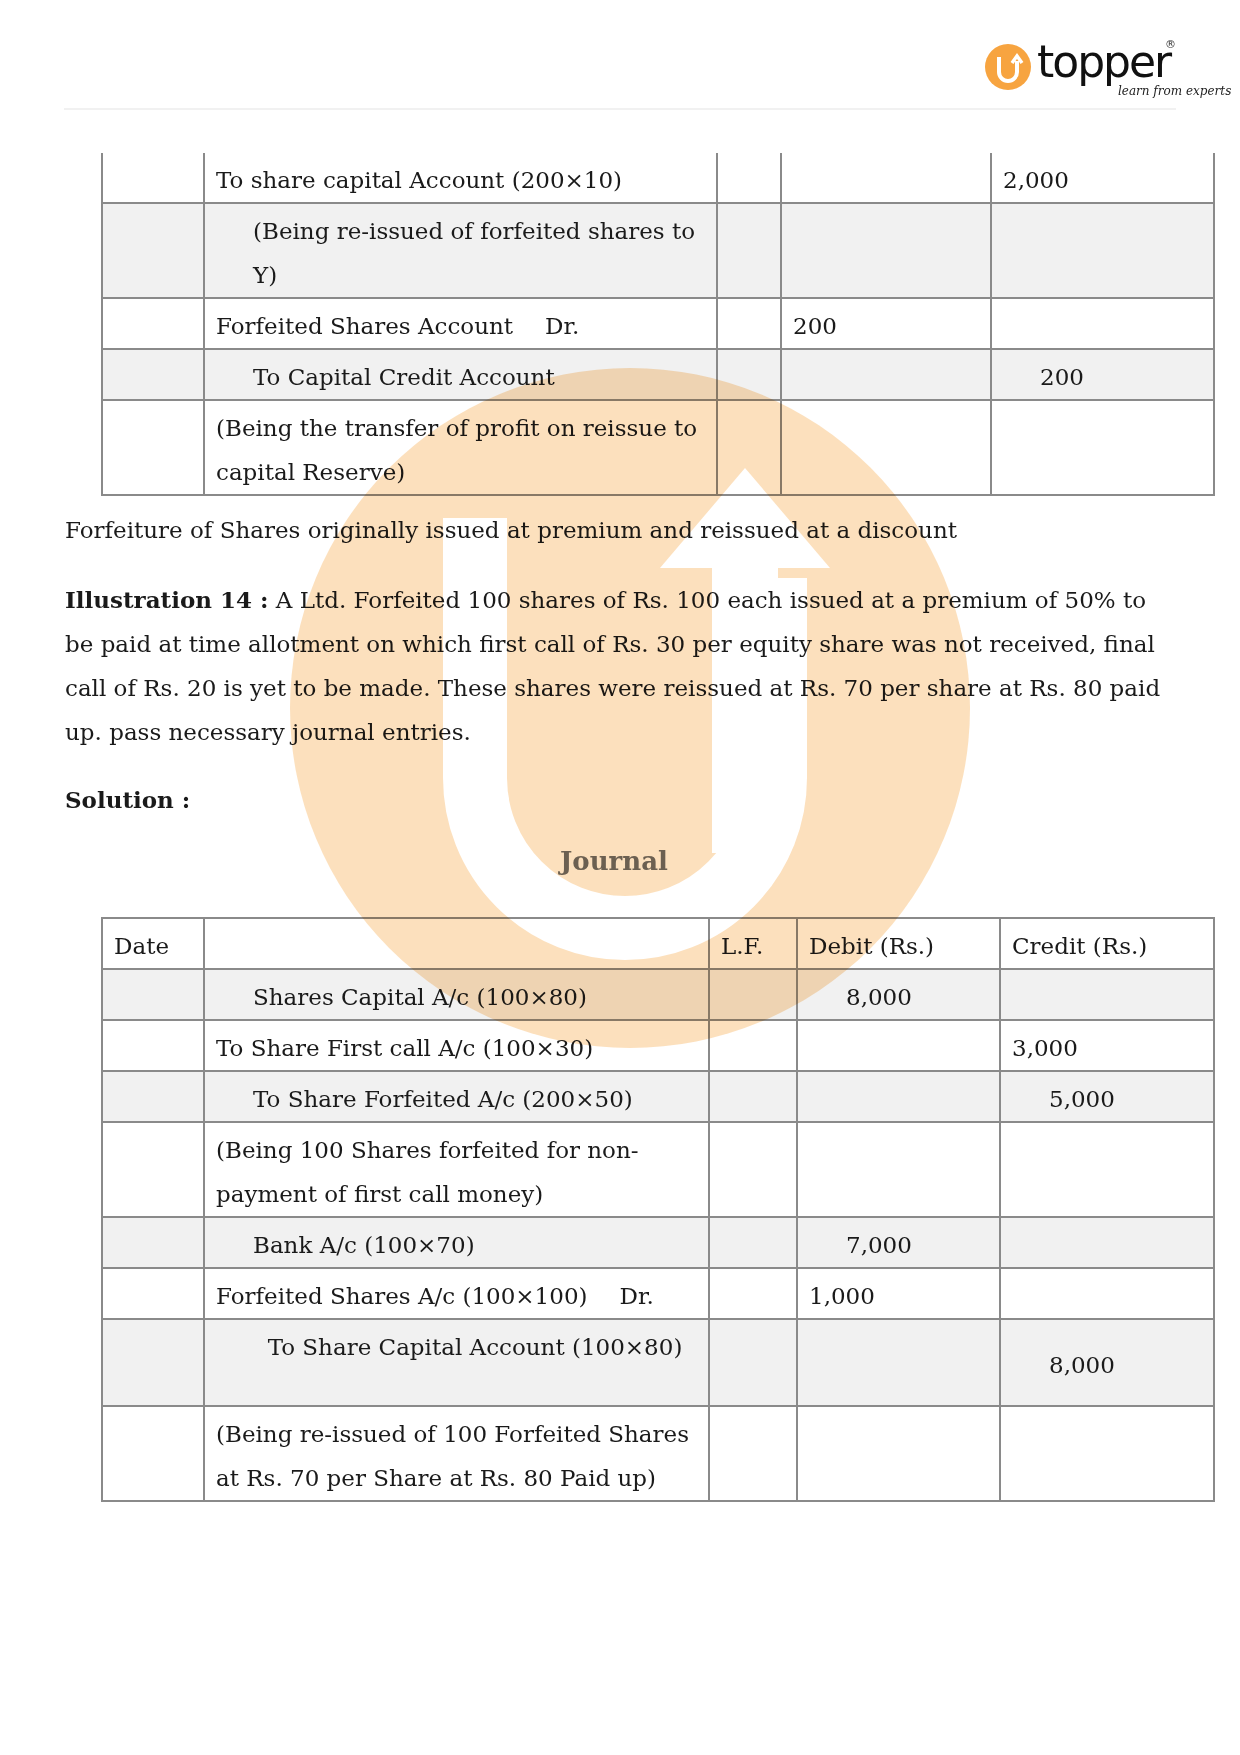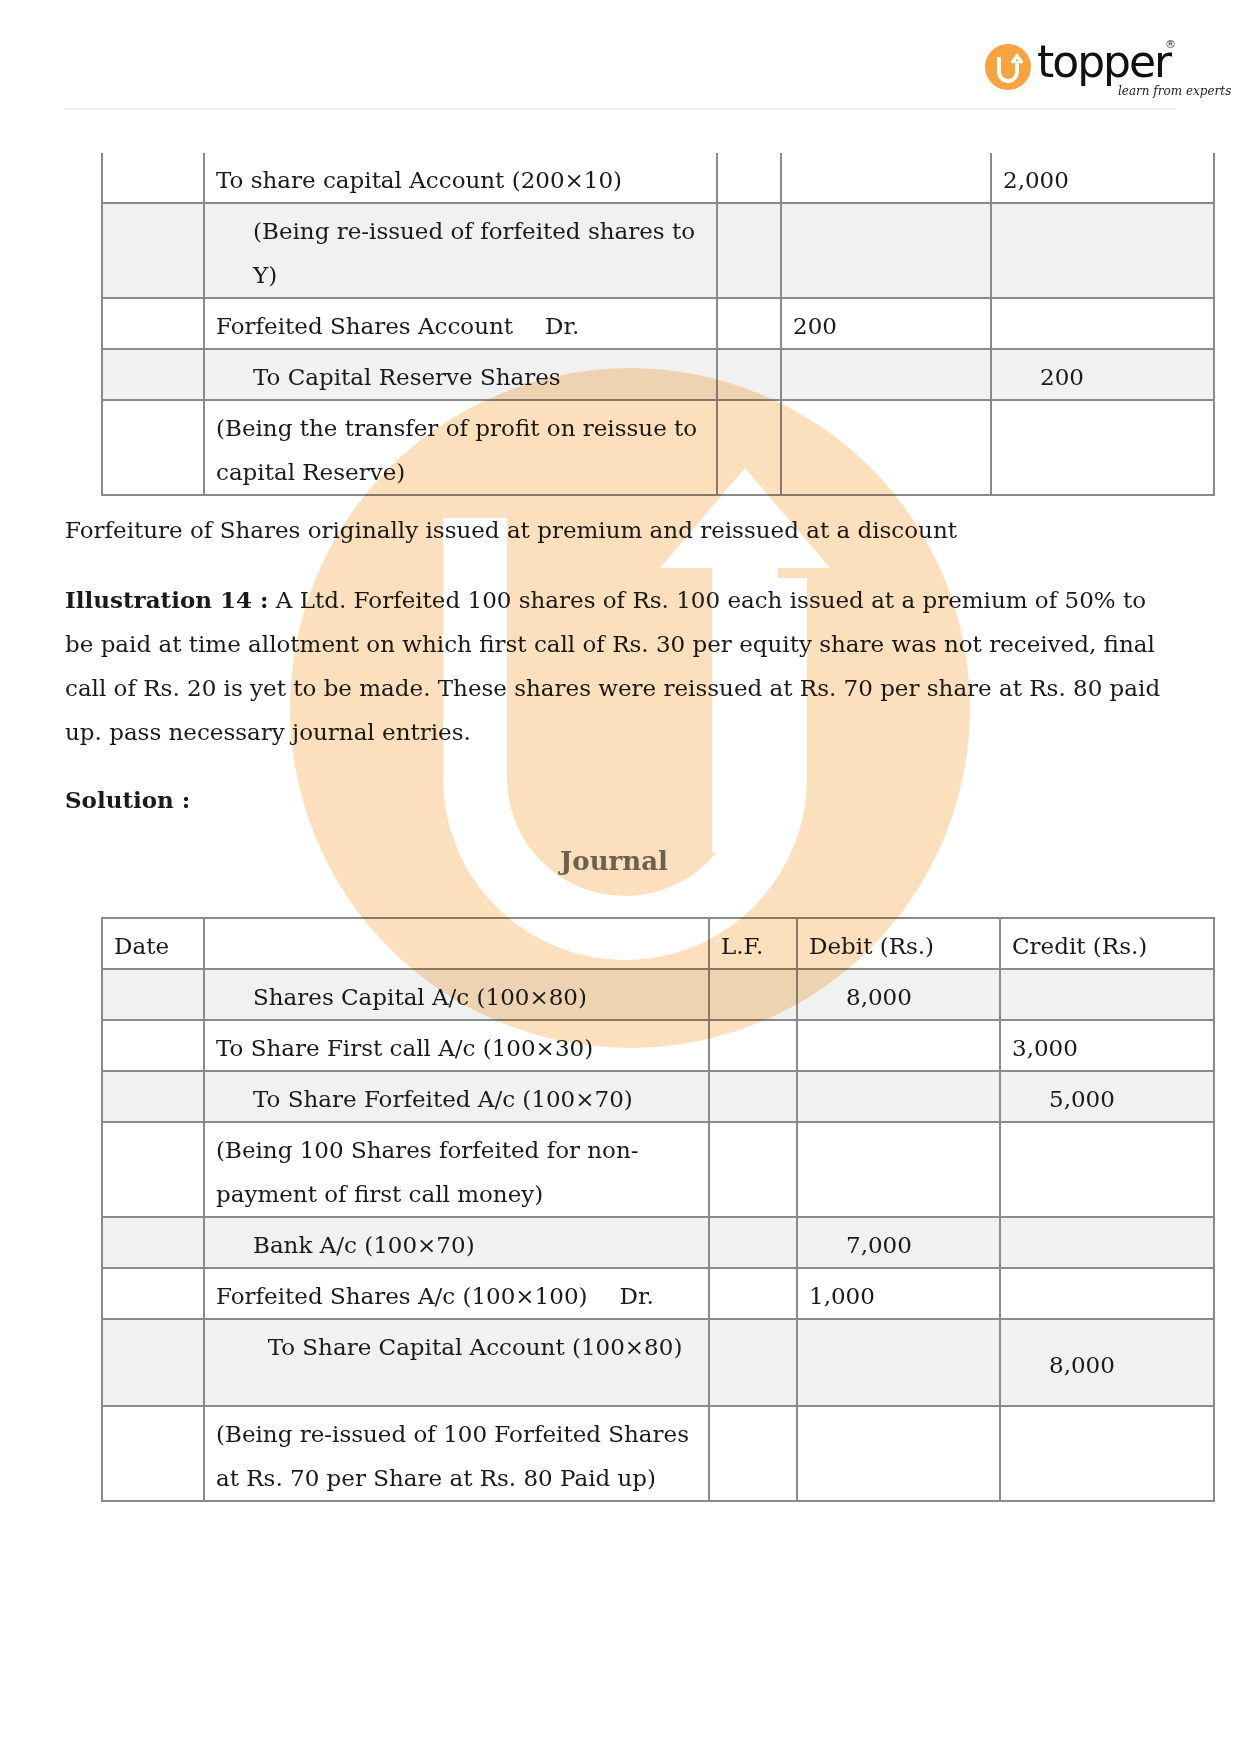--- a/index.html
+++ b/index.html
@@ -74,21 +74,21 @@
       </tr>
       <tr>
         <td class="cell-pad"></td>
         <td class="cell-pad"><span>Forfeited Shares Account</span><span class="spacer" style="width: 32px;"></span><span>Dr.</span></td>
         <td class="cell-pad"></td>
         <td class="cell-pad">200</td>
         <td class="cell-pad"></td>
       </tr>
       <tr class="shade">
         <td class="cell-pad"></td>
-        <td class="cell-pad">To Capital Reserve Shares</td>
+        <td class="cell-pad">To Capital Credit Account</td>
         <td class="cell-pad"></td>
         <td class="cell-pad"></td>
         <td class="cell-pad">200</td>
       </tr>
       <tr>
         <td class="cell-pad"></td>
         <td class="cell-pad">(Being the transfer of profit on reissue to capital Reserve)</td>
         <td class="cell-pad"></td>
         <td class="cell-pad"></td>
         <td class="cell-pad"></td>
@@ -130,21 +130,21 @@
       </tr>
       <tr>
         <td class="cell-pad"></td>
         <td class="cell-pad">To Share First call A/c (100×30)</td>
         <td class="cell-pad"></td>
         <td class="cell-pad"></td>
         <td class="cell-pad">3,000</td>
       </tr>
       <tr class="shade">
         <td class="cell-pad"></td>
-        <td class="cell-pad">To Share Forfeited A/c (100×70)</td>
+        <td class="cell-pad">To Share Forfeited A/c (200×50)</td>
         <td class="cell-pad"></td>
         <td class="cell-pad"></td>
         <td class="cell-pad">5,000</td>
       </tr>
       <tr>
         <td class="cell-pad"></td>
         <td class="cell-pad">(Being 100 Shares forfeited for non-payment of first call money)</td>
         <td class="cell-pad"></td>
         <td class="cell-pad"></td>
         <td class="cell-pad"></td>

